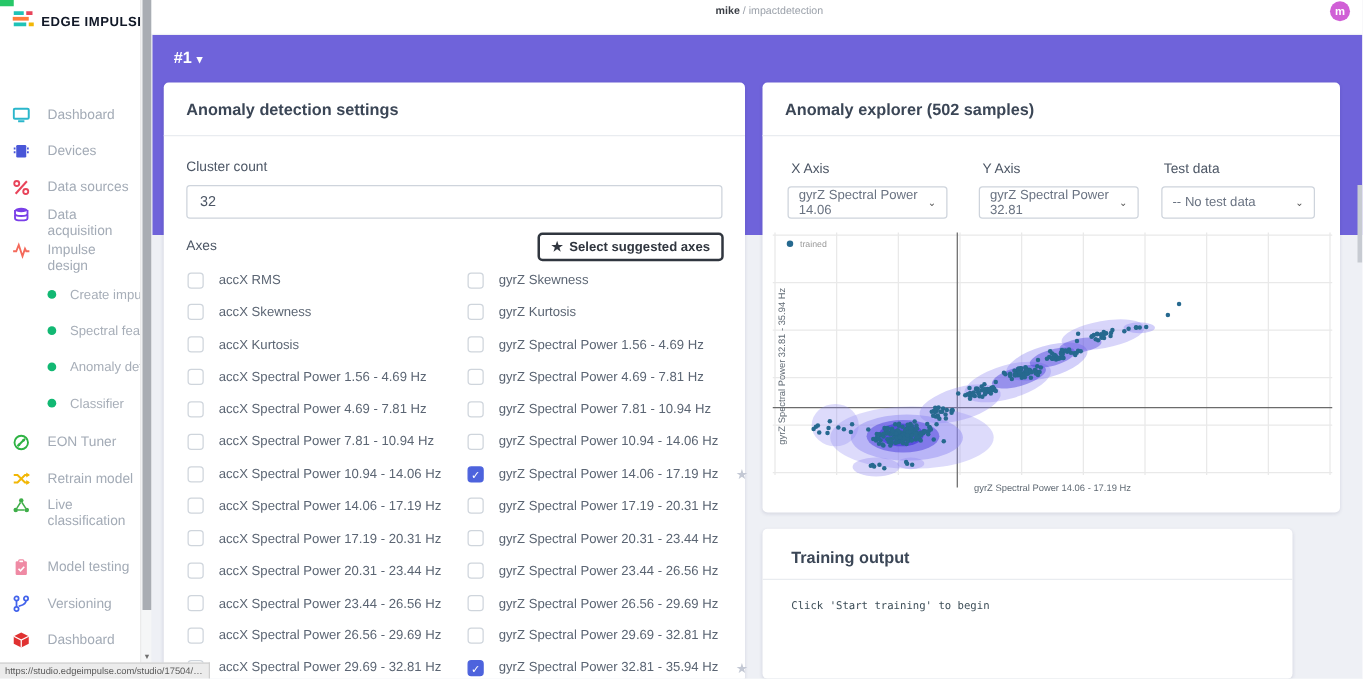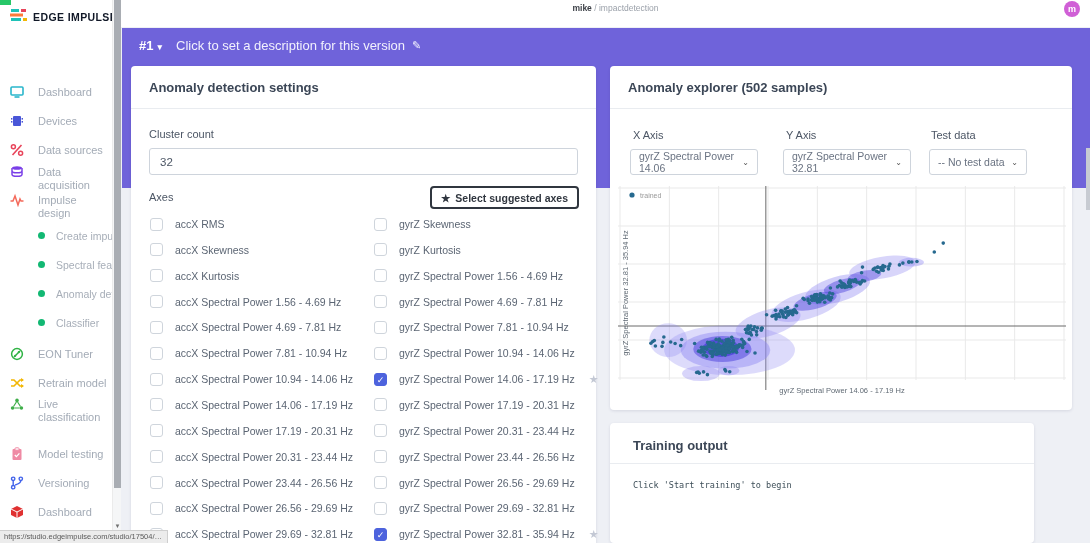--- a/index.html
+++ b/index.html
@@ -232,24 +232,20 @@
       </div>
       <div class="avatar">m</div>
     </div>
 
     <div class="banner">
       <div class="banner-row">
         <span class="version-picker">
           <span>#1</span>
           <span class="version-caret">▾</span>
         </span>
-        <span class="banner-desc">
-          <span>Click to set a description for this version</span>
-          <span class="edit-icon">✎</span>
-        </span>
       </div>
     </div>
 
     <section class="card card-settings">
       <h2 class="card-title">Anomaly detection settings</h2>
       <div class="card-divider"></div>
       <label class="field-label" style="left:18px; top:62px;">Cluster count</label>
       <input class="cluster-input" value="32" style="">
       <label class="field-label" style="left:18px; top:125px;">Axes</label>
       <button class="suggest-btn">
@@ -375,21 +371,21 @@
       <label class="field-label" style="left:176px; top:63px;">Y Axis</label>
       <label class="field-label" style="left:321px; top:63px;">Test data</label>
       <div class="select" style="left:20px; top:83px; width:128px;">
         <span>gyrZ Spectral Power 14.06</span>
         <span class="chev">⌄</span>
       </div>
       <div class="select" style="left:173px; top:83px; width:128px;">
         <span>gyrZ Spectral Power 32.81</span>
         <span class="chev">⌄</span>
       </div>
-      <div class="select" style="left:319px; top:83px; width:98px;">
+      <div class="select" style="left:319px; top:83px; width:123px;">
         <span>-- No test data</span>
         <span class="chev">⌄</span>
       </div>
       <div class="chart-wrap" id="chart"><svg width="448" height="217">
             <line x1="2" y1="3" x2="2" y2="197" stroke="#e9e9e9" stroke-width="1"></line>
             <line x1="51.333333333333336" y1="3" x2="51.333333333333336" y2="197" stroke="#e9e9e9" stroke-width="1"></line>
             <line x1="100.66666666666667" y1="3" x2="100.66666666666667" y2="197" stroke="#e9e9e9" stroke-width="1"></line>
             <line x1="150" y1="3" x2="150" y2="197" stroke="#e9e9e9" stroke-width="1"></line>
             <line x1="199.33333333333334" y1="3" x2="199.33333333333334" y2="197" stroke="#e9e9e9" stroke-width="1"></line>
             <line x1="248.66666666666666" y1="3" x2="248.66666666666666" y2="197" stroke="#e9e9e9" stroke-width="1"></line>

